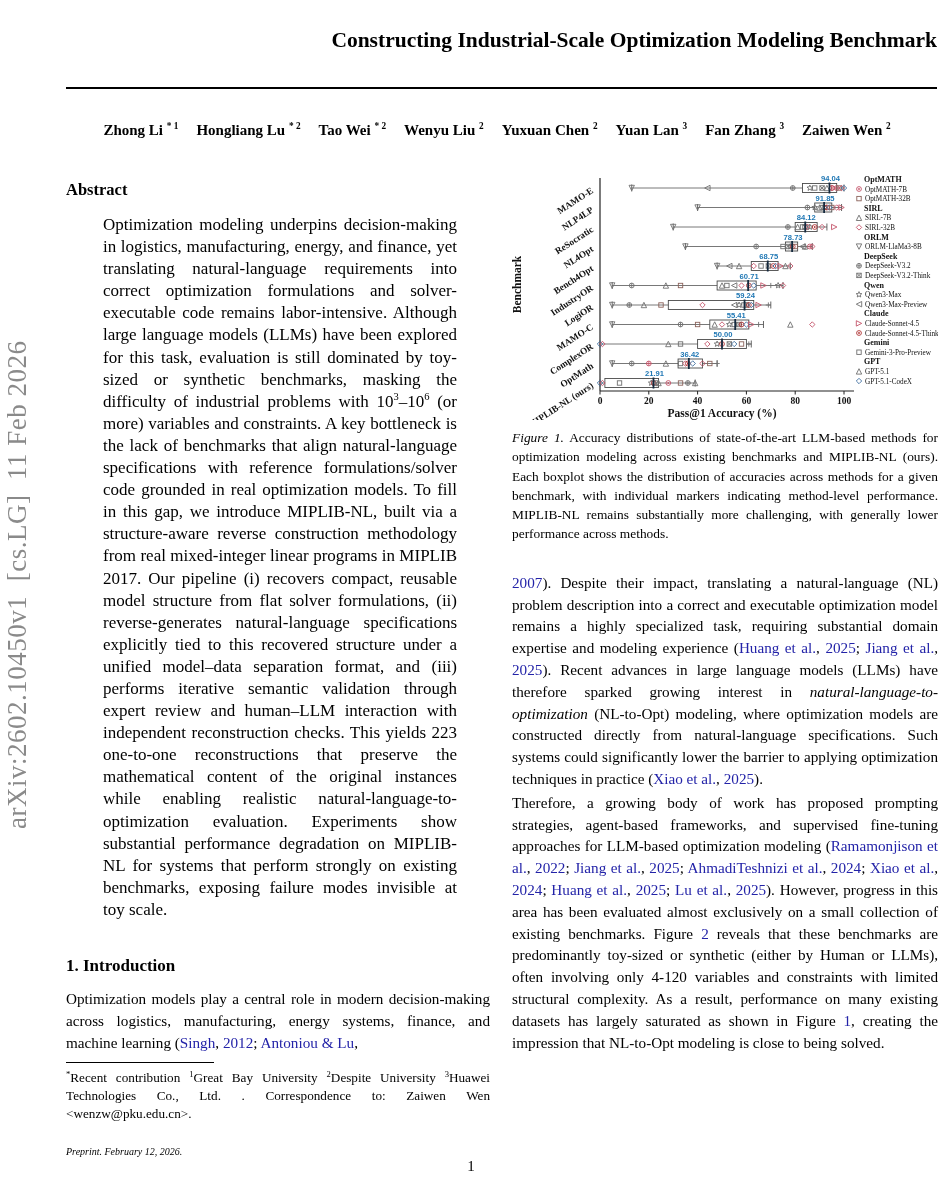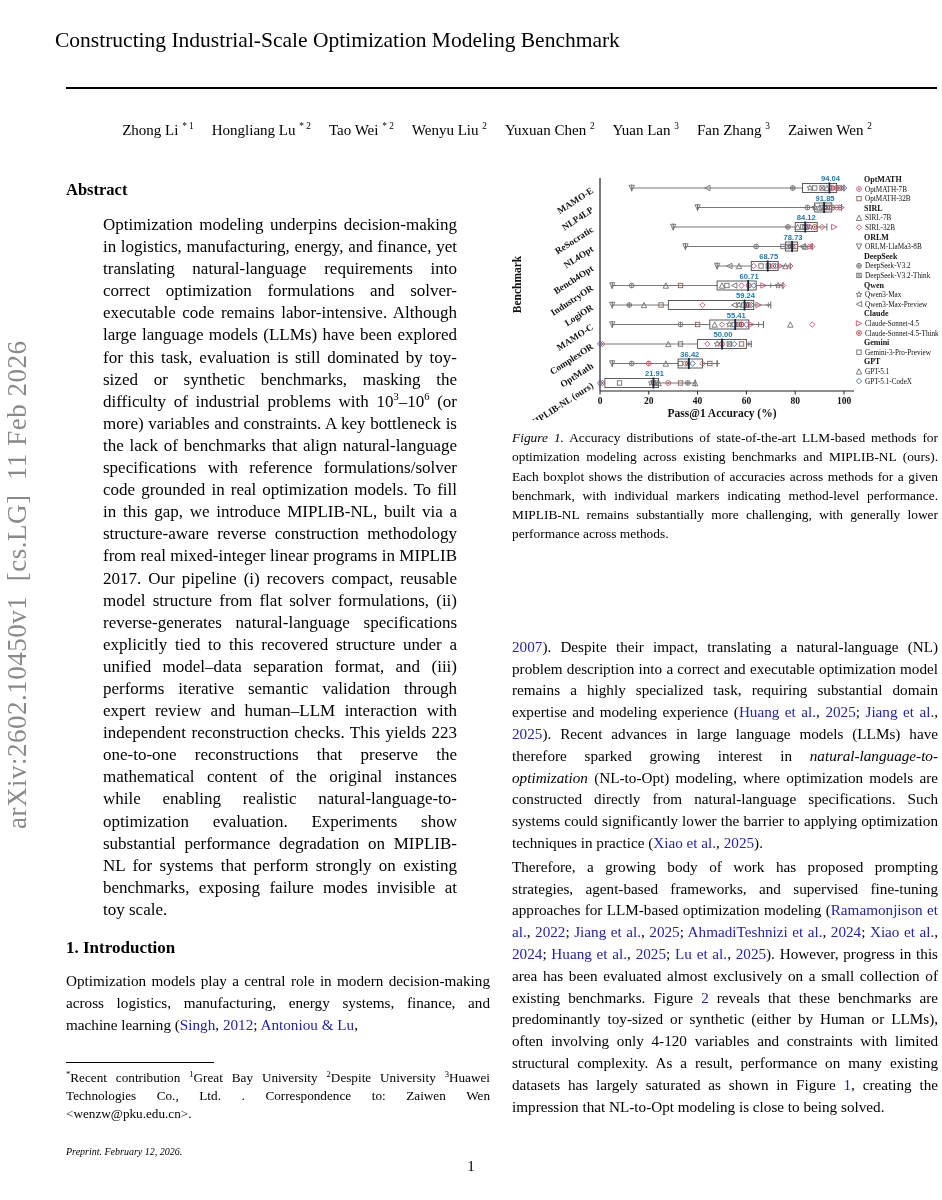--- a/index.html
+++ b/index.html
@@ -1,45 +1,45 @@
 <!DOCTYPE html>
 <html><head>
 <meta charset="utf-8">
 <style>
   html,body{margin:0;padding:0;background:#fff;}
   body{width:942px;height:1200px;position:relative;font-family:"Liberation Serif",serif;color:#000;overflow:hidden;}
   .arxiv-side{position:absolute;left:2px;top:232px;height:706px;width:46px;
     writing-mode:vertical-rl;transform:rotate(180deg);
     font-size:27px;color:#8a8a8a;text-align:center;white-space:pre;letter-spacing:.5px;}
-  .paper-title{position:absolute;left:55px;right:5px;top:28px;text-align:left;
-    font-size:21.5px;font-weight:normal;}
+  .paper-title{position:absolute;left:55px;right:5px;top:28px;text-align:right;
+    font-size:21.5px;font-weight:bold;}
   .title-rule{position:absolute;left:66px;right:5px;top:87px;border-top:2.5px solid #000;}
   .authors-line{position:absolute;left:57px;right:5px;top:122px;text-align:center;
-    font-size:15px;font-weight:normal;}
+    font-size:15px;font-weight:bold;}
   .authors-line .author{display:inline-block;margin:0 9px;}
   .authors-line sup{font-size:62%;}
   sup{line-height:0;}
   .col-left{position:absolute;left:66px;top:180px;width:424px;}
   .col-right{position:absolute;left:512px;top:170px;width:426px;}
   .abstract-heading{font-size:16.5px;font-weight:bold;margin:0 0 14px 0;}
   .abstract-body{margin:0 33px 0 37px;font-size:17px;line-height:22.1px;text-align:justify;
     height:712px;overflow:hidden;}
   .abstract-body sup{font-size:62%;}
-  .section-heading{font-size:17px;font-weight:bold;margin:12px 0 12px 0;}
+  .section-heading{font-size:17px;font-weight:bold;margin:30px 0 12px 0;}
   .body-par{font-size:15.2px;line-height:21.8px;text-align:justify;margin:0;}
   .link{color:#2323a8;}
   .it{font-style:italic;}
   .footnote-block{position:absolute;left:66px;top:1062px;width:424px;}
   .footnote-rule{width:148px;border-top:1.3px solid #000;margin-bottom:6px;}
   .footnote-text{font-size:13.2px;line-height:17.8px;text-align:justify;}
   .footnote-text sup{font-size:65%;}
   .preprint-note{position:absolute;left:66px;top:1146px;font-size:10px;font-style:italic;}
   .figure-wrap{width:426px;height:252px;}
   .figure-caption{margin-top:6px;font-size:13.4px;line-height:19.3px;text-align:justify;}
-  .rc-p1{margin-top:92px;}
+  .rc-p1{margin-top:28px;}
   .rc-p2{margin-top:2px;}
   .page-number{position:absolute;left:0;right:0;top:1158px;text-align:center;font-size:15px;}
   
   .tick{font:bold 9.5px "Liberation Serif",serif;fill:#111;}
   .axis-label{font:bold 11.5px "Liberation Serif",serif;fill:#111;}
   .row-label{font:bold 9.3px "Liberation Serif",serif;fill:#111;}
   .median-label{font:bold 7.6px "Liberation Sans",sans-serif;fill:#1f77b4;}
   .legend-header{font:bold 8px "Liberation Serif",serif;fill:#111;}
   .legend-item{font:7.2px "Liberation Serif",serif;fill:#111;}
 </style>

